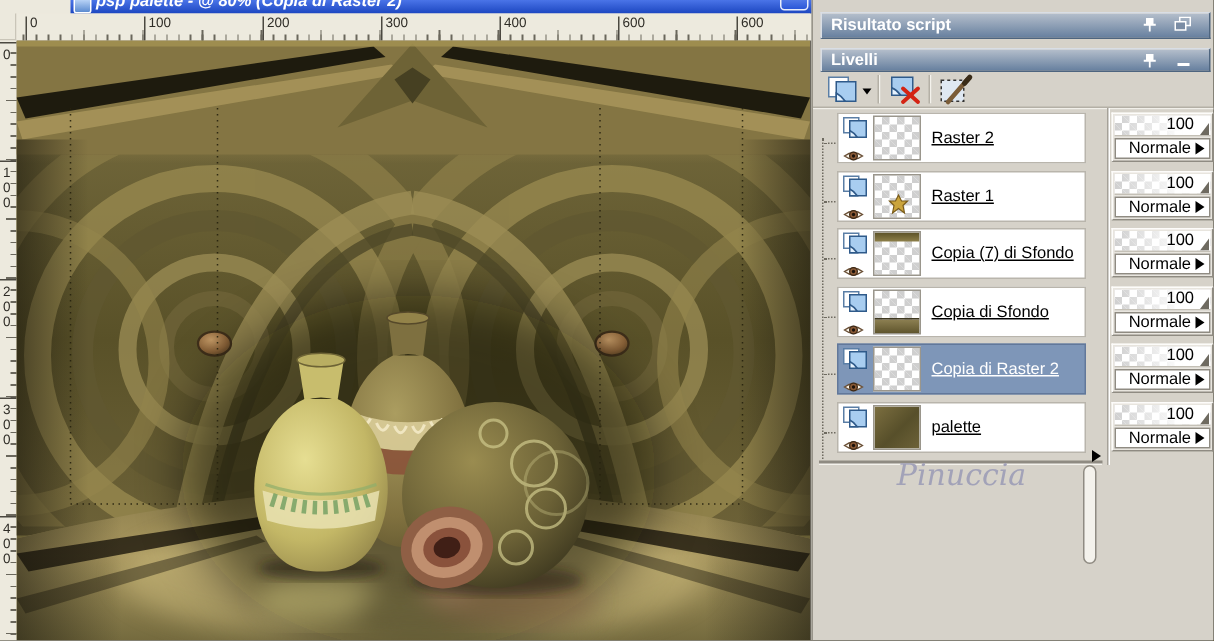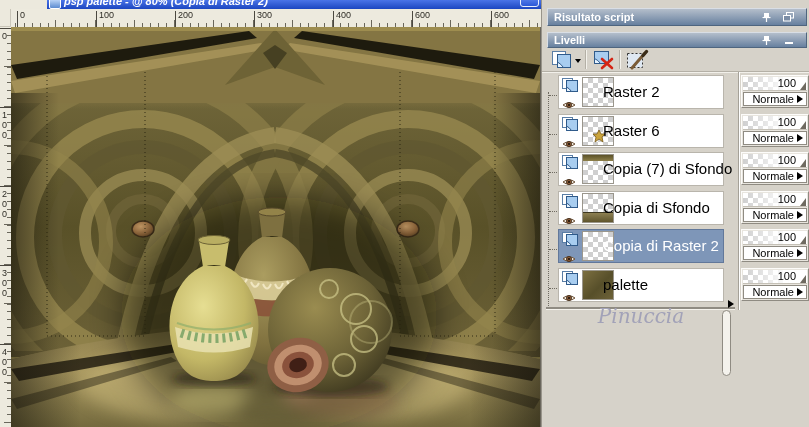--- a/index.html
+++ b/index.html
@@ -66,21 +66,21 @@
   .cstub{position:absolute;left:7px;width:8px;height:0;border-top:1px dotted #6e6a60;}
   .layers-list .layer-row{position:absolute;left:16px;width:166px;height:34px;background:#fff;border:1px solid #b9b5ac;box-sizing:border-box;}
   .layers-list .layer-row:nth-child(1){top:75px;} .layers-list .layer-row:nth-child(2){top:114px;}
   .layers-list .layer-row:nth-child(3){top:152px;} .layers-list .layer-row:nth-child(4){top:191px;}
   .layers-list .layer-row:nth-child(5){top:229px;} .layers-list .layer-row:nth-child(6){top:268px;}
   .layer-row.sel{background:#7e96b8;border-color:#62789a;text-align:right;}
   .layer-row.sel .lname{color:#fff;}
   .licon{position:absolute;left:2px;top:1px;width:20px;height:16px;}
   .leye{position:absolute;left:3px;top:20px;width:14px;height:10px;}
   .lthumb{position:absolute;left:23px;top:1px;width:32px;height:30px;border:1px solid #9a968c;box-sizing:border-box;overflow:hidden;}
-  .lname{position:absolute;left:44px;top:0;height:32px;line-height:32px;font-size:15px;color:#000;white-space:nowrap;}
+  .lname{position:absolute;left:62px;top:0;height:32px;line-height:32px;font-size:11px;color:#000;white-space:nowrap;text-decoration:underline;}
   .checker{background-color:#fff;background-image:
     linear-gradient(45deg,#cfcfcf 25%,transparent 25%,transparent 75%,#cfcfcf 75%),
     linear-gradient(45deg,#cfcfcf 25%,transparent 25%,transparent 75%,#cfcfcf 75%);
     background-size:10px 10px;background-position:0 0,5px 5px;}
   .stripe-top{position:absolute;left:0;top:0;width:100%;height:6px;background:linear-gradient(#5c5228,#8d7f49);}
   .stripe-bottom{position:absolute;left:0;bottom:0;width:100%;height:9px;background:linear-gradient(#8d8052,#5f552d);border-top:1px solid #3e3820;}
   .thumb-full{position:absolute;inset:0;background:linear-gradient(135deg,#7c6f40,#574f2a 55%,#6d6238);}
   .thumb-blob{position:absolute;left:9px;top:12px;}
 
   
@@ -454,21 +454,21 @@
               <path d="M1,5 Q7,0.5 13,5 Q7,9.5 1,5 Z" fill="#fdf8ee" stroke="#6b5138"></path>
               <circle cx="7" cy="5" r="2.6" fill="#8a5a36" stroke="#3c2a18" stroke-width="0.8"></circle>
               <circle cx="7" cy="5" r="1.1" fill="#1c120a"></circle>
             </svg>
         </span>
         <span class="lthumb checker">
           <svg class="thumb-blob" viewBox="0 0 14 14" width="14" height="14">
               <path d="M7,1 L9,5 L13,5 L10,8 L11,13 L7,10 L3,13 L4,8 L1,5 L5,5 Z" fill="#caa43c" stroke="#7a5c1a" stroke-width="0.8"></path>
             </svg>
         </span>
-        <span class="lname">Raster 6</span>
+        <span class="lname">Raster 1</span>
       </div>
 
       <div class="layer-row">
         <span class="licon">
           <svg viewBox="0 0 20 16" width="20" height="16">
               <rect x="1.5" y="1.5" width="10" height="10" fill="#fff" stroke="#5a7ea6"></rect>
               <rect x="5.5" y="3.5" width="11" height="11" fill="#a8cdf0" stroke="#2f5a8a"></rect>
               <path d="M5.5,14.5 L5.5,10 Q8.5,11.5 10.5,14.5 Z" fill="#e6f3ff" stroke="#2f5a8a"></path>
             </svg>
         </span>

